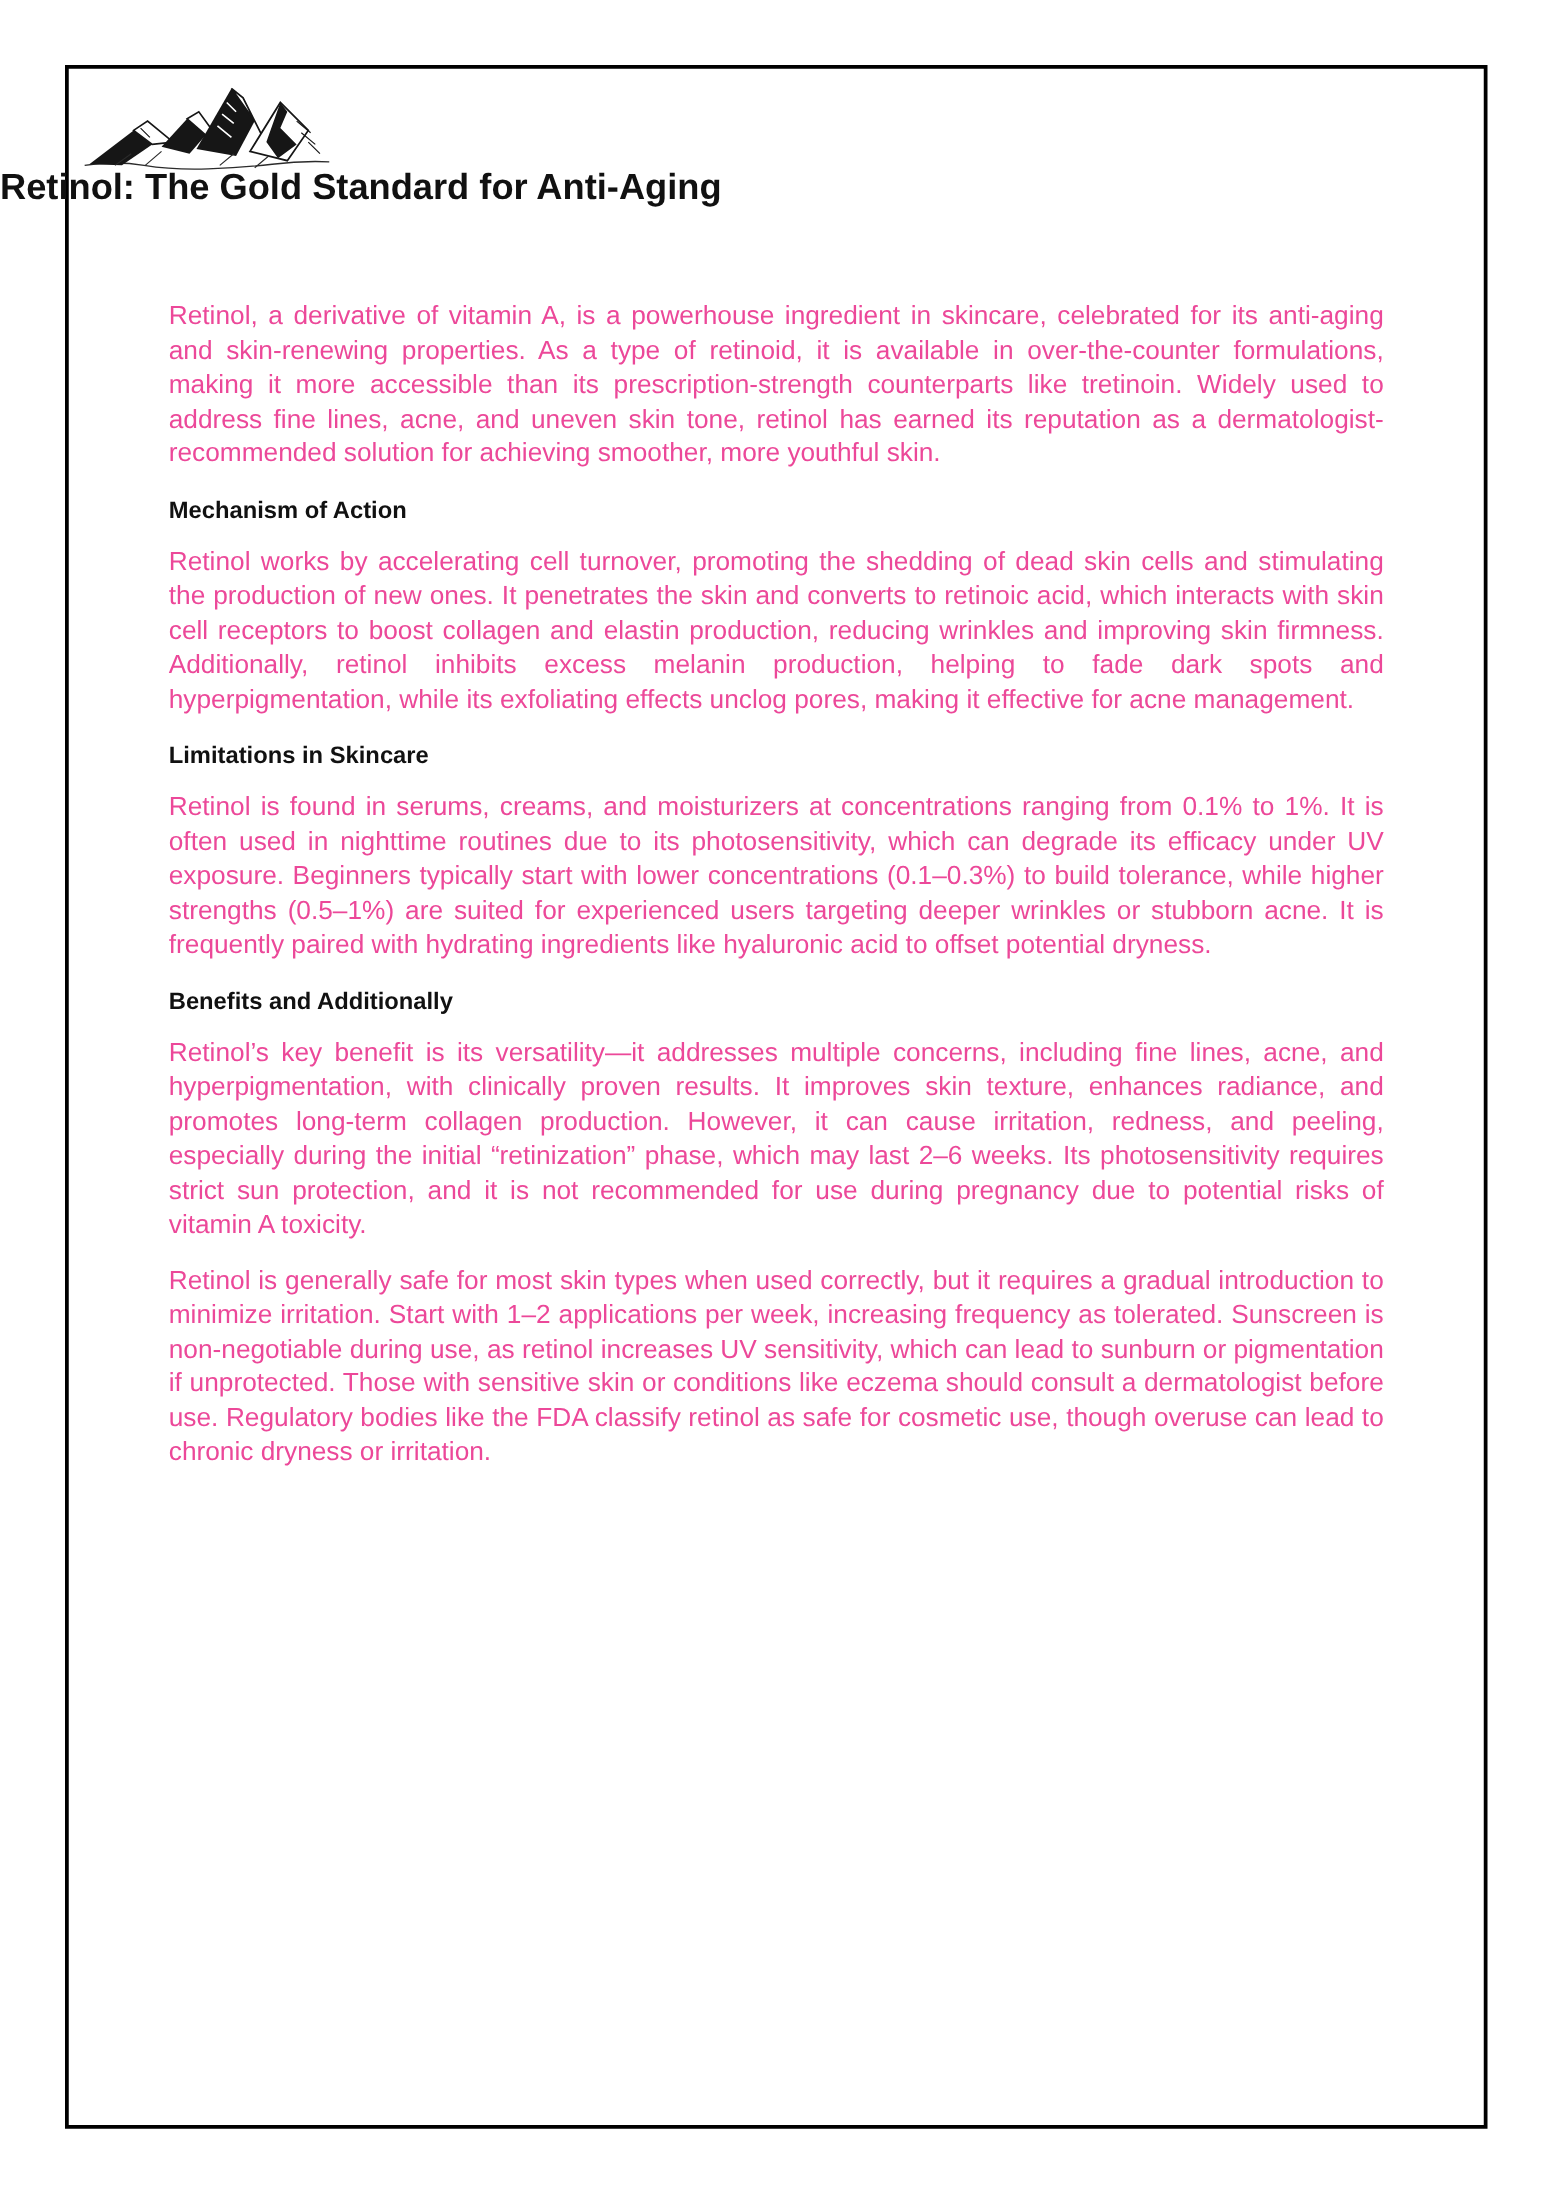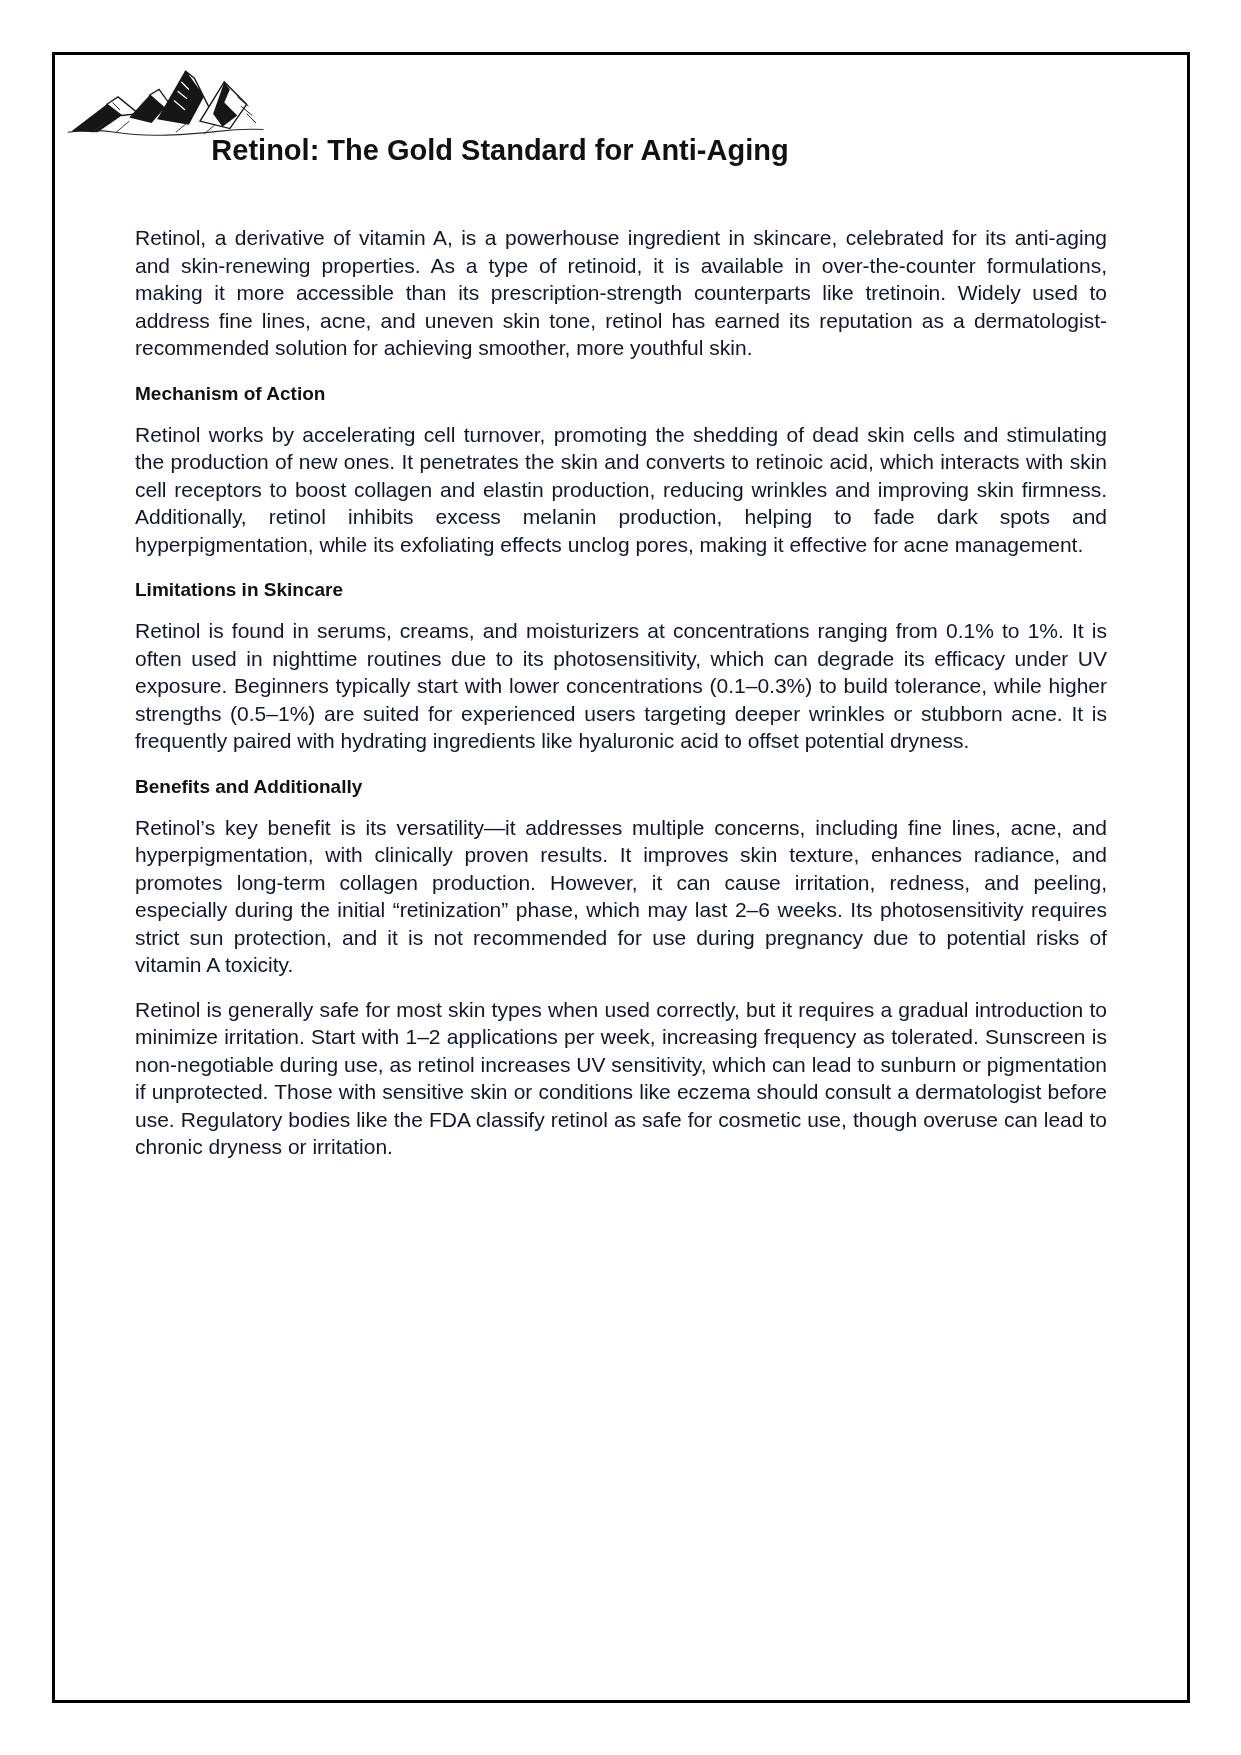--- a/index.html
+++ b/index.html
@@ -60,38 +60,38 @@
     font-weight: 500;
     color: #17171c;
     margin-top: -2px;
     margin-right: 3px;
   }
   .doc-title {
     position: absolute;
     top: 134px;
     left: 0;
     width: 988px;
-    text-align: center;
+    text-align: left;
     font-size: 29px;
     font-weight: bold;
     color: #111111;
-    padding-left: 12px;
   }
   .content {
     position: absolute;
     left: 135px;
     top: 224px;
     width: 972px;
   }
   .content p {
     font-size: 21px;
     line-height: 27.5px;
     text-align: justify;
-    color: #0f172a;
+    color: #ec4899;
     margin-bottom: 17px;
+    margin-top: 15px;
   }
   .content h2 {
     font-size: 19px;
     font-weight: bold;
     color: #111111;
     margin-top: 21px;
     margin-bottom: 16px;
   }
 </style>
 </head>

